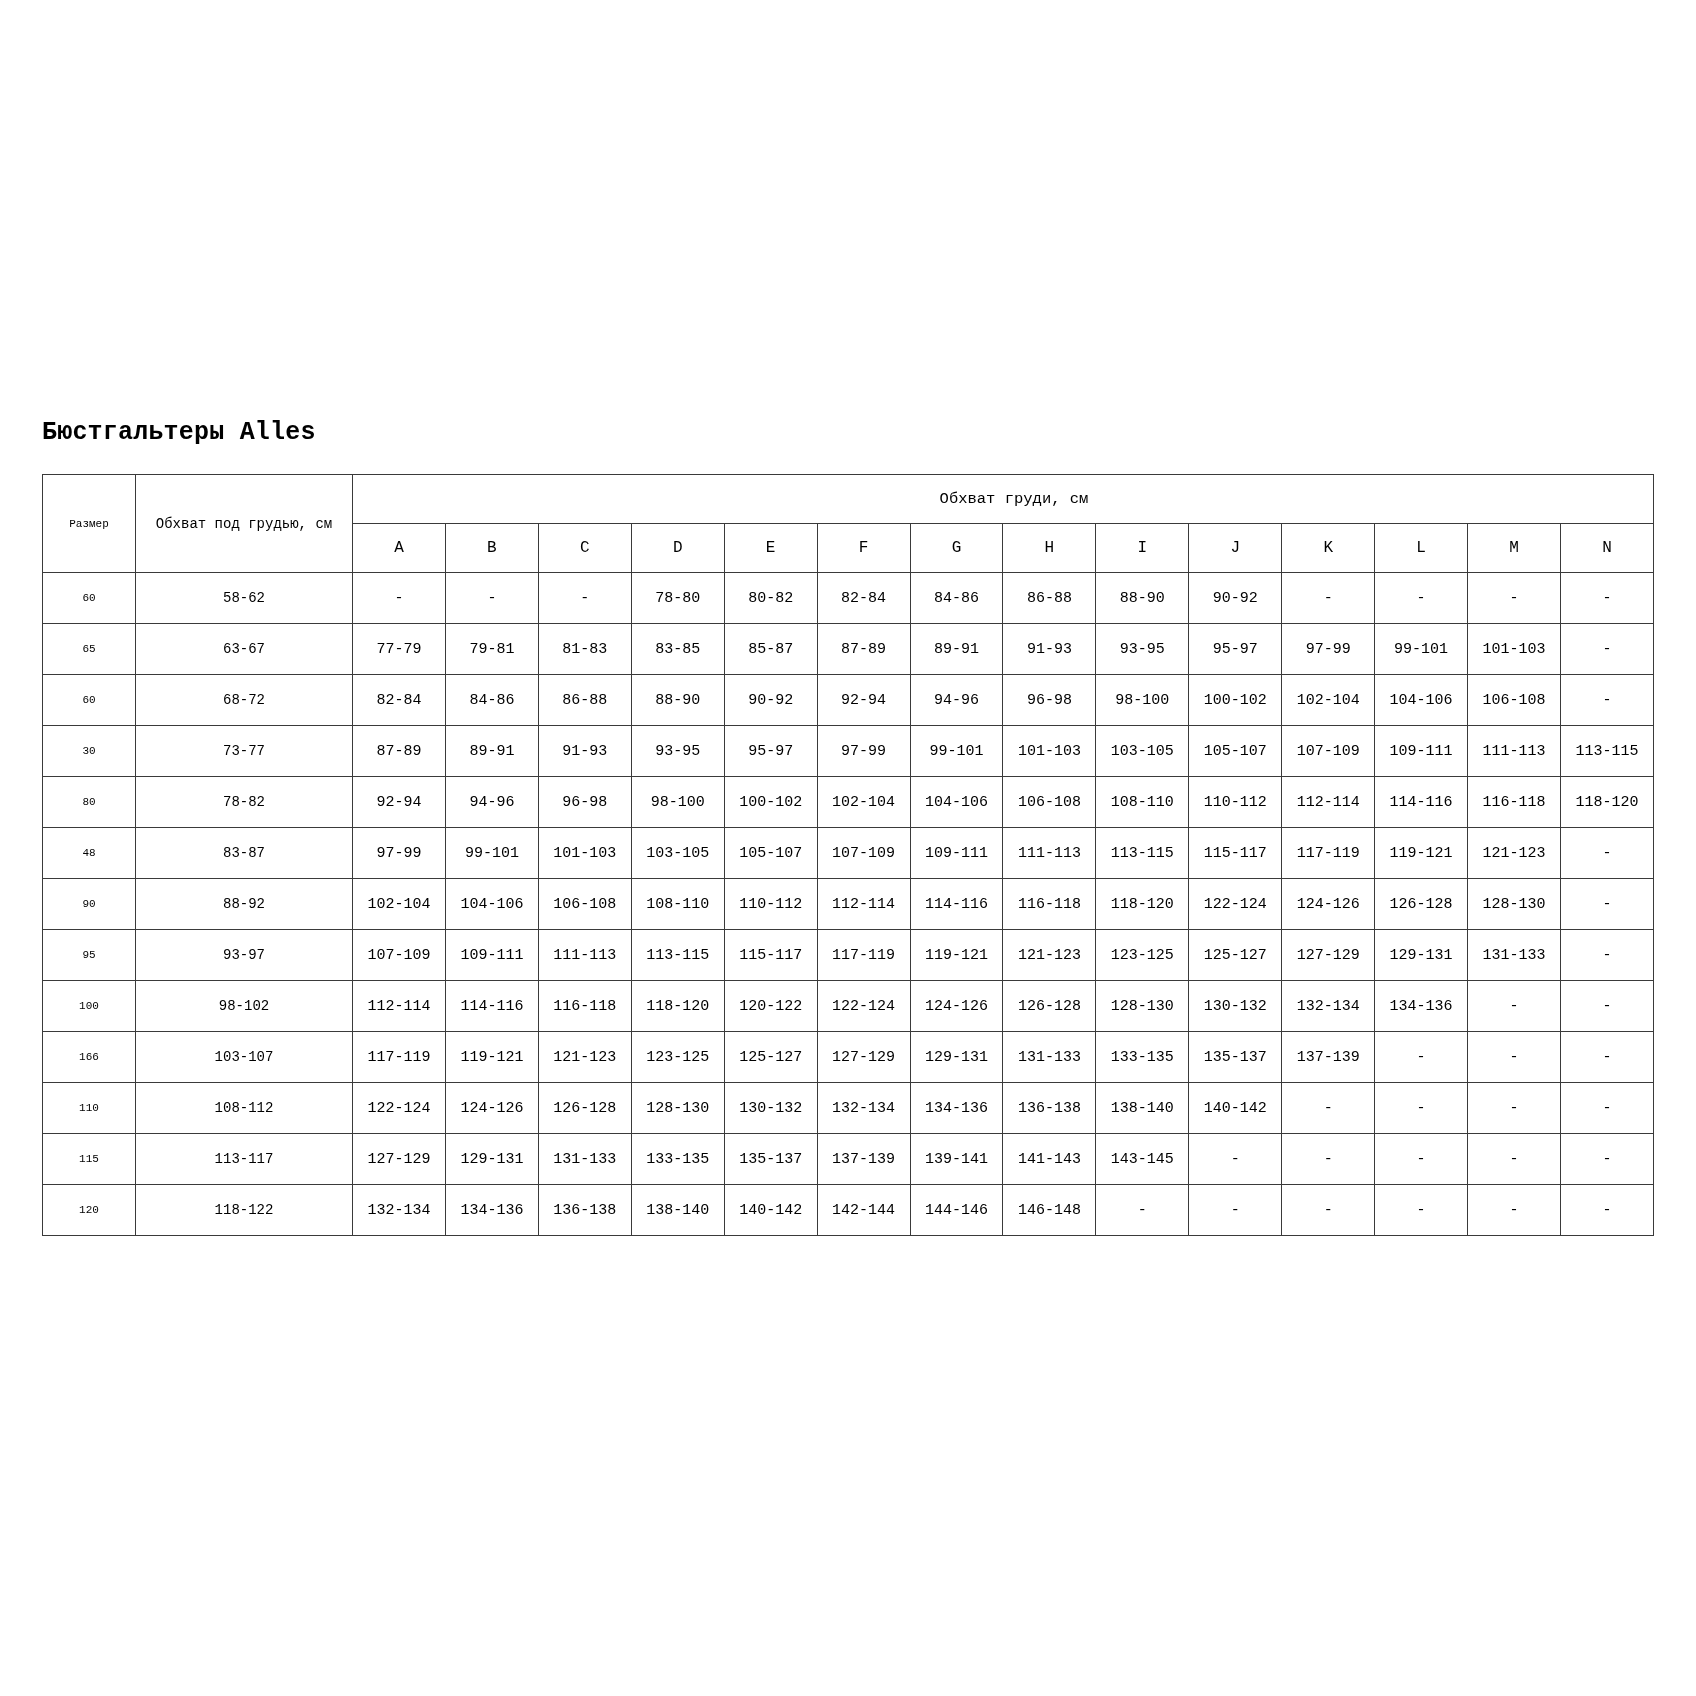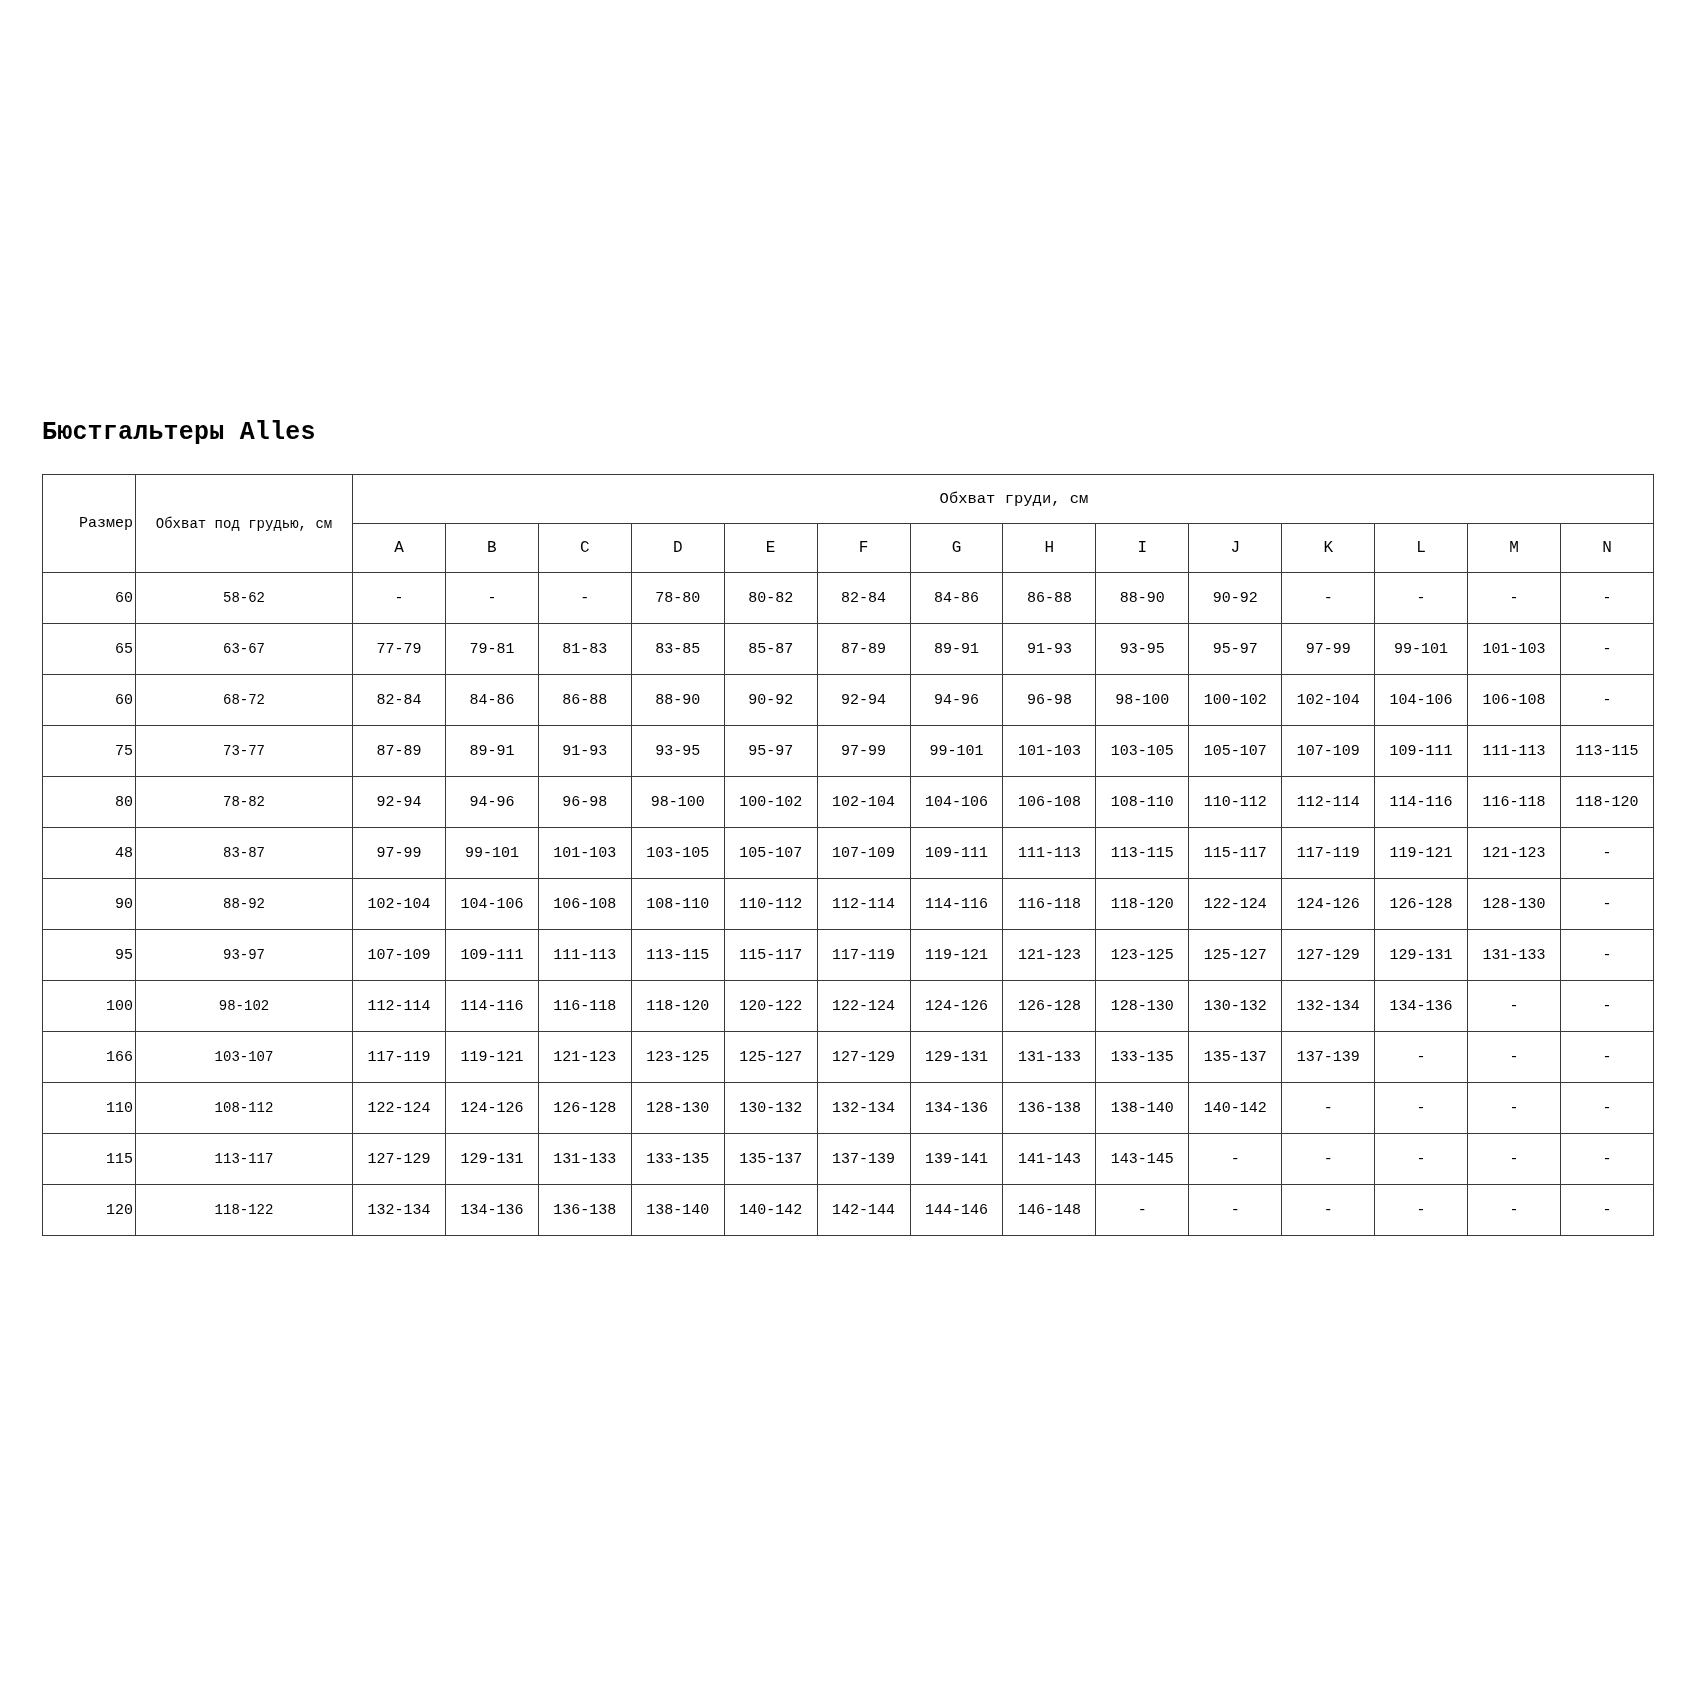--- a/index.html
+++ b/index.html
@@ -50,22 +50,21 @@
     font-weight: normal;
     font-size: 15.5px;
     height: 50px;
     padding: 0 2px;
     overflow: hidden;
     white-space: nowrap;
   }
   table.size-table td.col-size,
   table.size-table th.col-size {
     width: 88px;
-    font-size: 15px;
-    text-align: right;
+    font-size: 11px;
   }
   table.size-table td.col-under,
   table.size-table th.col-under {
     width: 212px;
     font-size: 14px;
   }
   table.size-table th.group-head {
     font-size: 15.5px;
     height: 48px;
     padding-left: 24px;
@@ -163,21 +162,21 @@
             <td class="cell">94-96</td>
             <td class="cell">96-98</td>
             <td class="cell">98-100</td>
             <td class="cell">100-102</td>
             <td class="cell">102-104</td>
             <td class="cell">104-106</td>
             <td class="cell">106-108</td>
             <td class="cell dash">-</td>
           </tr>
           <tr>
-            <td class="col-size">75</td>
+            <td class="col-size">30</td>
             <td class="col-under">73-77</td>
             <td class="cell">87-89</td>
             <td class="cell">89-91</td>
             <td class="cell">91-93</td>
             <td class="cell">93-95</td>
             <td class="cell">95-97</td>
             <td class="cell">97-99</td>
             <td class="cell">99-101</td>
             <td class="cell">101-103</td>
             <td class="cell">103-105</td>

